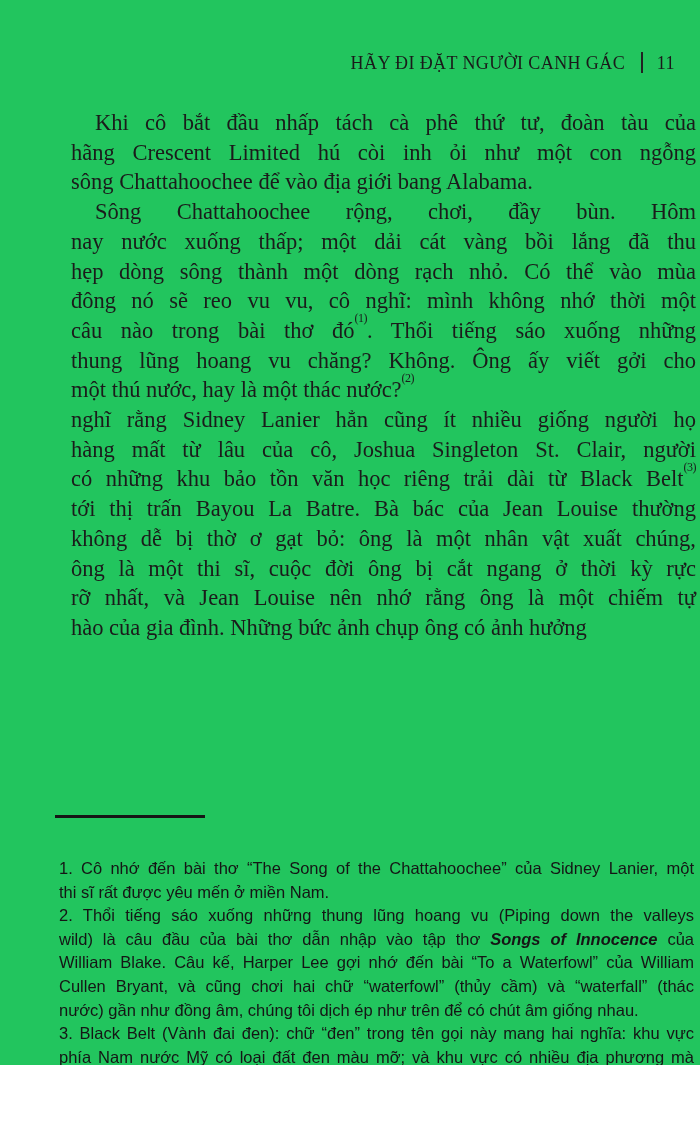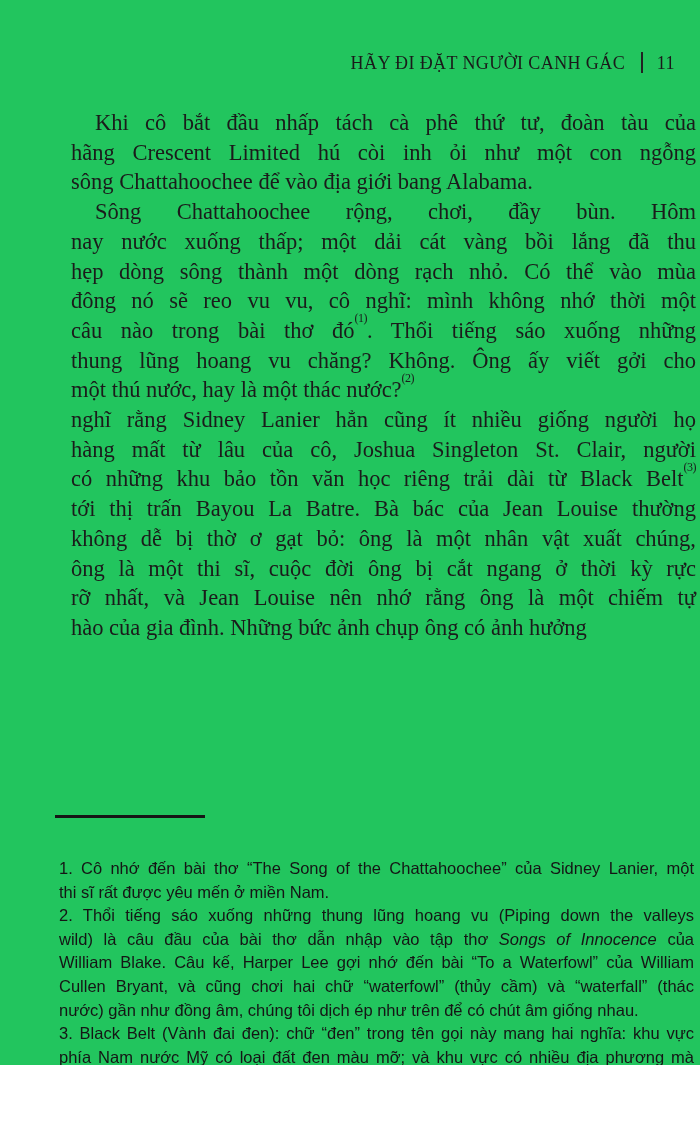--- a/index.html
+++ b/index.html
@@ -49,21 +49,21 @@
     background:#161616;
   }
   
   .footnotes{
     position:absolute; top:825px; left:59px; width:635px;
     font-family:"Liberation Sans", sans-serif;
     font-size:16.5px; line-height:23.6px;
     color:#151515;
     margin-top:32px;
   }
-  .footnotes i{font-style:italic;}
+  .footnotes i{font-style:italic;font-weight:bold;}
 </style>
 </head>
 <body>
 
 <div class="page">
 
   <div class="header">
     <span>HÃY ĐI ĐẶT NGƯỜI CANH GÁC</span>
     <span class="hdr-divider"></span>
     <span>11</span>

